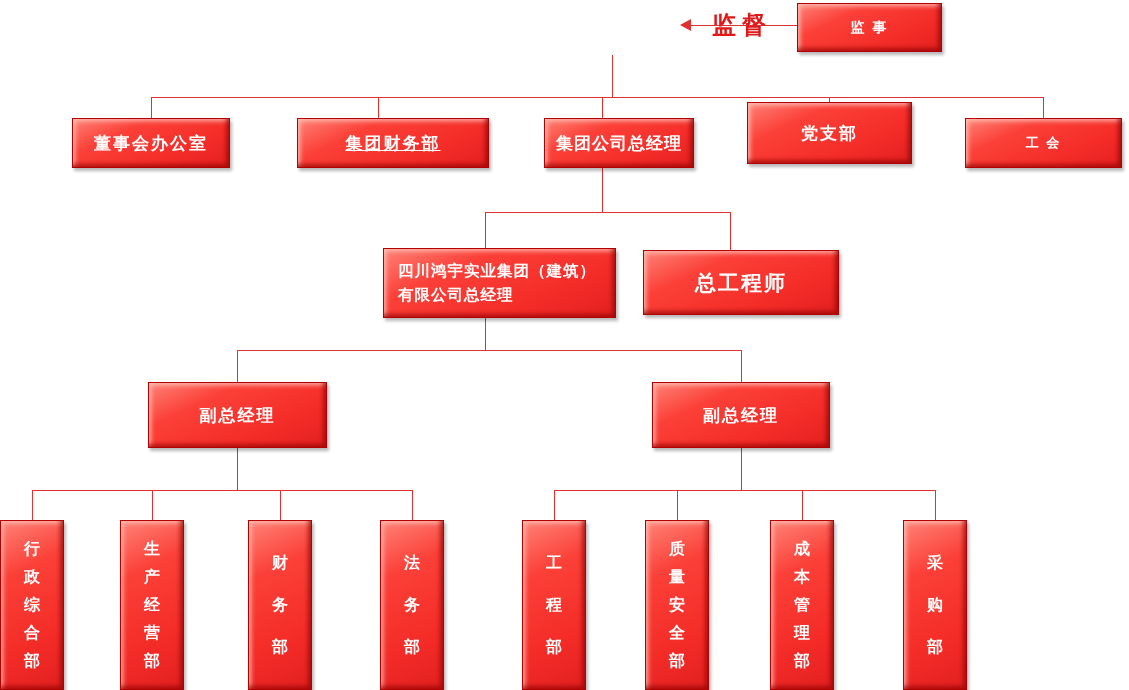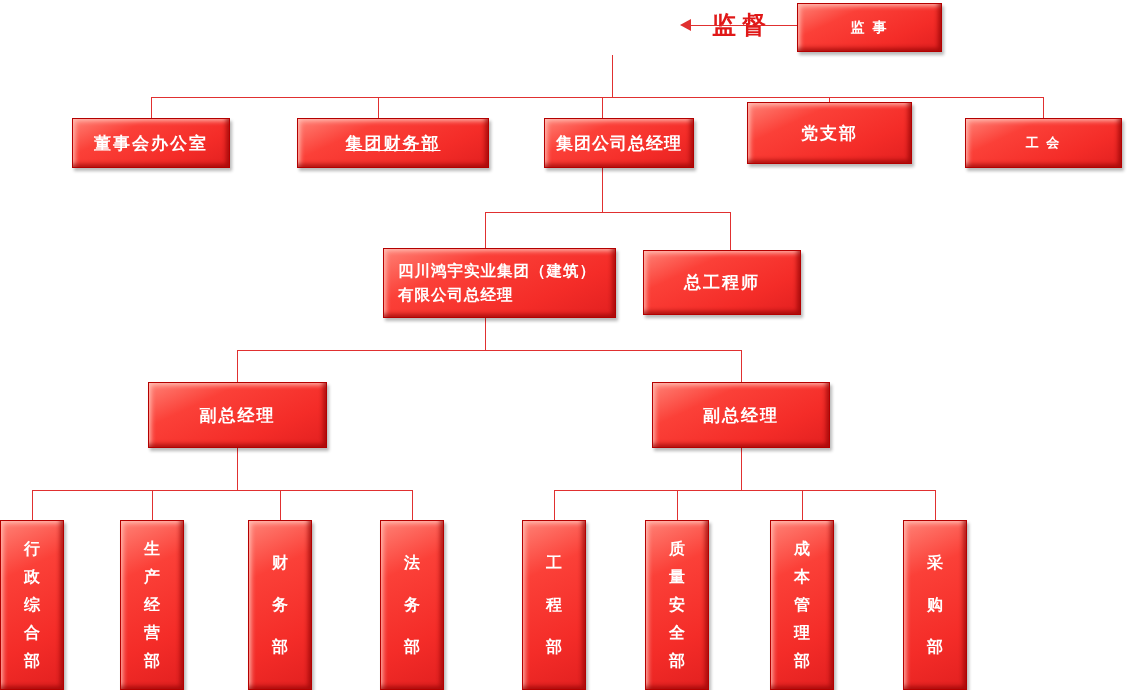--- a/index.html
+++ b/index.html
@@ -87,21 +87,21 @@
 
   <div class="box" style="left:797px;top:3px;width:145px;height:49px;font-size:14px;text-align:right;">监 事</div>
 
   <div class="box" style="left:72px;top:118px;width:158px;height:50px;font-size:17px;font-family:Liberation Mono, monospace;">董事会办公室</div>
   <div class="box" style="left:297px;top:118px;width:192px;height:50px;font-size:17px;text-decoration:underline;">集团财务部</div>
   <div class="box" style="left:527px;top:118px;width:150px;height:50px;font-size:17px;letter-spacing:1px;margin-left:17px;">集团公司总经理</div>
   <div class="box" style="left:747px;top:102px;width:165px;height:62px;font-size:17px;text-align:right;">党支部</div>
   <div class="box" style="left:965px;top:118px;width:157px;height:50px;font-size:13px;">工 会</div>
 
   <div class="box multiline" style="left:383px;top:248px;width:233px;height:70px;font-size:15.5px;">四川鸿宇实业集团（建筑）有限公司总经理</div>
-  <div class="box" style="left:643px;top:250px;width:158px;height:65px;font-size:17px;">总工程师</div>
+  <div class="box" style="left:643px;top:250px;width:196px;height:65px;font-size:21px;">总工程师</div>
 
   <div class="box" style="left:148px;top:382px;width:179px;height:66px;font-size:17px;">副总经理</div>
   <div class="box" style="left:652px;top:382px;width:178px;height:66px;font-size:17px;">副总经理</div>
 
   <div class="box vbox vtext" style="left:0px;top:520px;width:64px;height:170px;font-size:16px;">
       <span>行</span>
       <span>政</span>
       <span>综</span>
       <span>合</span>
       <span>部</span>

